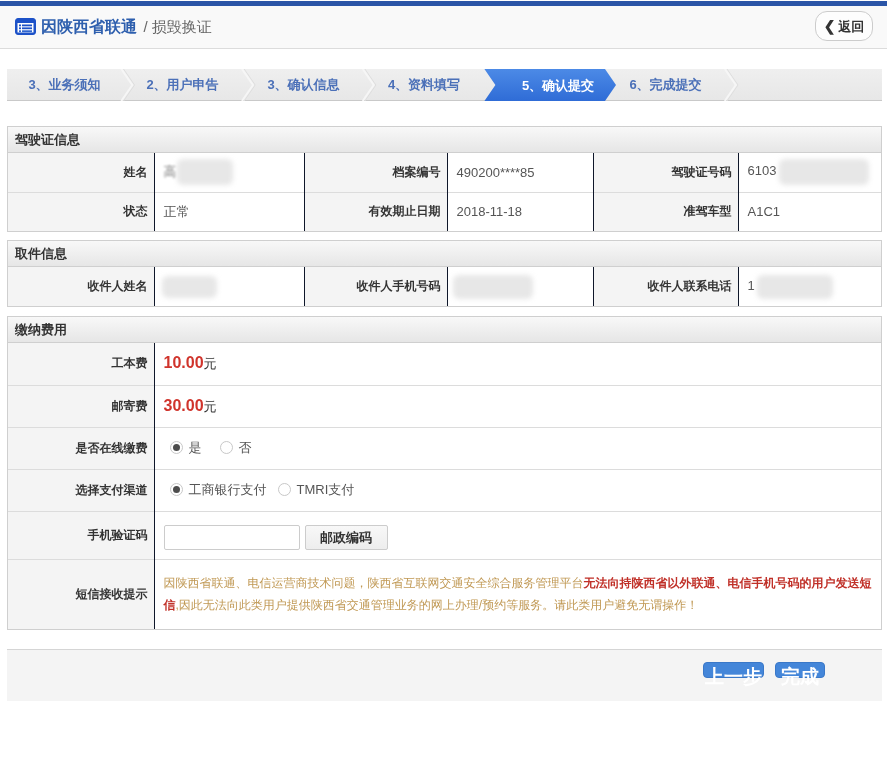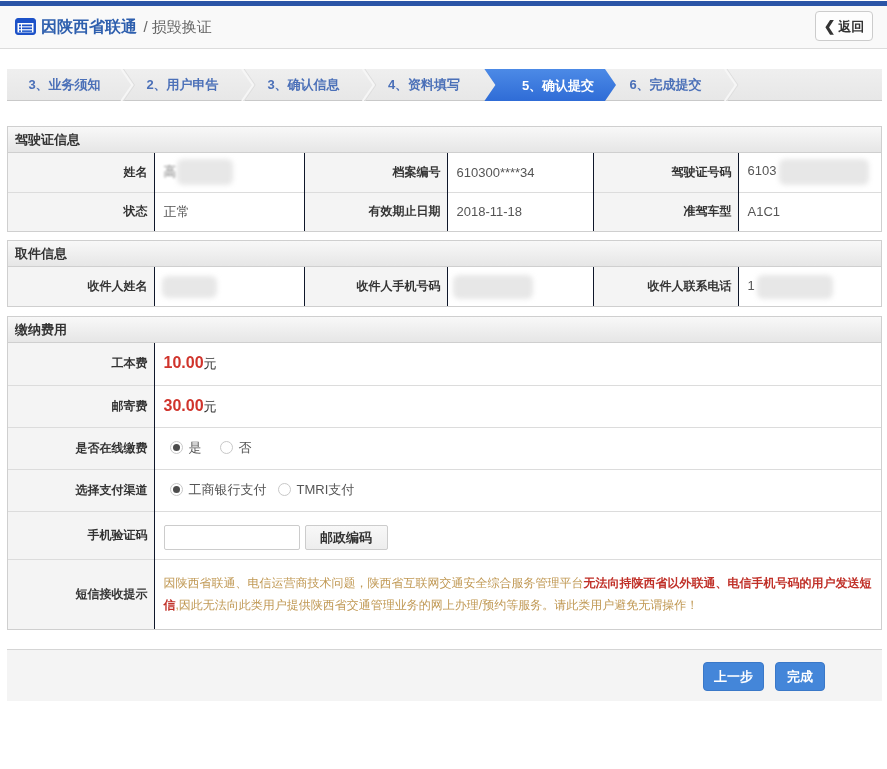--- a/index.html
+++ b/index.html
@@ -3,21 +3,21 @@
 <meta charset="utf-8">
 <style>
 * { margin:0; padding:0; box-sizing:border-box; }
 html,body { width:887px; height:769px; background:#fff; font-family:"Liberation Sans",sans-serif; overflow:hidden; }
 .topbar { height:6px; background:#2b55a7; border-top:1px solid #fff; }
 .phead { height:43px; background:#f9f9f9; border-bottom:1px solid #dcdcdc; position:relative; }
 .phead .icon { position:absolute; left:15px; top:12px; }
 .tt { position:absolute; left:41px; top:0; height:42px; line-height:42px; font-size:16px; }
 .t1 { font-weight:bold; color:#2e5fae; }
 .t2 { color:#666; font-size:15px; margin-left:2px; }
-.back { position:absolute; left:815px; top:5px; width:58px; height:30px; line-height:28px; text-align:center; background:#fdfdfd; border:1px solid #ccc; border-radius:4px; font-size:13px; font-weight:bold; color:#333; }
+.back { position:absolute; left:815px; top:5px; width:58px; height:30px; line-height:28px; text-align:center; background:#fdfdfd; border:1px solid #ccc; border-radius:12px; font-size:13px; font-weight:bold; color:#333; }
 .back .chev { font-size:14px; margin-right:3px; }
 .wizard { margin:20px 5px 0 7px; height:32px; position:relative; background:linear-gradient(#efefef,#e7e7e7); border-bottom:1px solid #c9c9c9; }
 .step { position:absolute; top:0; height:32px; line-height:32px; text-align:center; font-size:13px; font-weight:bold; color:#4b70b8; }
 .sepsvg { position:absolute; left:0; top:0; }
 .box { margin:0 5px 0 7px; border:1px solid #cfcfcf; }
 .box1 { margin-top:25px; }
 .box2 { margin-top:8px; }
 .box3 { margin-top:9px; }
 .bhead { height:26px; line-height:25px; padding-left:7px; font-size:13px; font-weight:bold; color:#333; background:linear-gradient(#f8f8f8,#e6e6e6); border-bottom:1px solid #cfcfcf; }
 table { width:100%; border-collapse:collapse; table-layout:fixed; }
@@ -32,21 +32,21 @@
 .yuan { font-size:13px; color:#333; }
 .radio { display:inline-block; width:13px; height:13px; border:1px solid #c8c8c8; border-radius:50%; background:#fff; vertical-align:-2px; position:relative; margin:0 6px; }
 .radio.on:after { content:""; position:absolute; left:2px; top:2px; width:7px; height:7px; background:#4d4d4d; border-radius:50%; }
 .rlab { margin-right:12px; color:#555; }
 .vcode { width:136px; height:25px; border:1px solid #ccc; border-radius:2px; background:#fff; vertical-align:middle; margin-top:5px; }
 .getbtn { display:inline-block; width:83px; height:25px; line-height:23px; text-align:center; background:linear-gradient(#f8f8f8,#ededed); border:1px solid #ccc; border-radius:2px; font-size:13px; font-weight:bold; color:#333; vertical-align:middle; margin:5px 0 0 5px; }
 .notice { font-size:12px; color:#c09853; line-height:22px; padding:7px 10px 7px 9px; }
 .notice b { color:#c03028; }
 .nl { display:block; white-space:nowrap; }
 .footer { margin:19px 5px 0 7px; height:52px; background:#f4f4f4; border-top:1px solid #d5d5d5; position:relative; }
-.btn { position:absolute; top:12px; height:29px; background:#4486d9; border:1px solid #3a78c8; border-radius:4px; color:#fff; font-size:13px; font-weight:bold; text-align:center; line-height:28px; }
+.btn { position:absolute; top:12px; height:16px; background:#4486d9; border:1px solid #3a78c8; border-radius:4px; color:#fff; font-size:19px; font-weight:bold; text-align:center; line-height:28px; }
 .btn1 { left:696px; width:61px; }
 .btn2 { left:768px; width:50px; }
 </style>
 </head>
 <body>
 <div class="topbar"></div>
 <div class="phead">
   <svg class="icon" width="21" height="17" viewBox="0 0 21 17">
     <rect x="0.5" y="0.5" width="20" height="16" rx="2.5" fill="#1d52c8" stroke="#1d52c8"></rect>
     <rect x="2.5" y="5" width="16" height="9.5" fill="#fff"></rect>
@@ -95,21 +95,21 @@
         <col style="width:143px">
         <col style="width:146px">
         <col style="width:145px">
         <col>
       </colgroup>
     <tbody>
         <tr>
       <td class="l">姓名</td>
           <td class="v"><span style="filter:blur(1px);color:#777;">高</span><span class="blur" style="width:56px;height:26px;margin-left:0px;"></span></td>
       <td class="l">档案编号</td>
-          <td class="v">610300****34</td>
+          <td class="v">490200****85</td>
       <td class="l">驾驶证号码</td>
           <td class="v">6103<span class="blur" style="width:90px;height:26px;margin-left:3px;"></span></td>
     </tr>
     <tr>
       <td class="l">状态</td>
           <td class="v">正常</td>
       <td class="l">有效期止日期</td>
           <td class="v">2018-11-18</td>
       <td class="l">准驾车型</td>
           <td class="v">A1C1</td>

